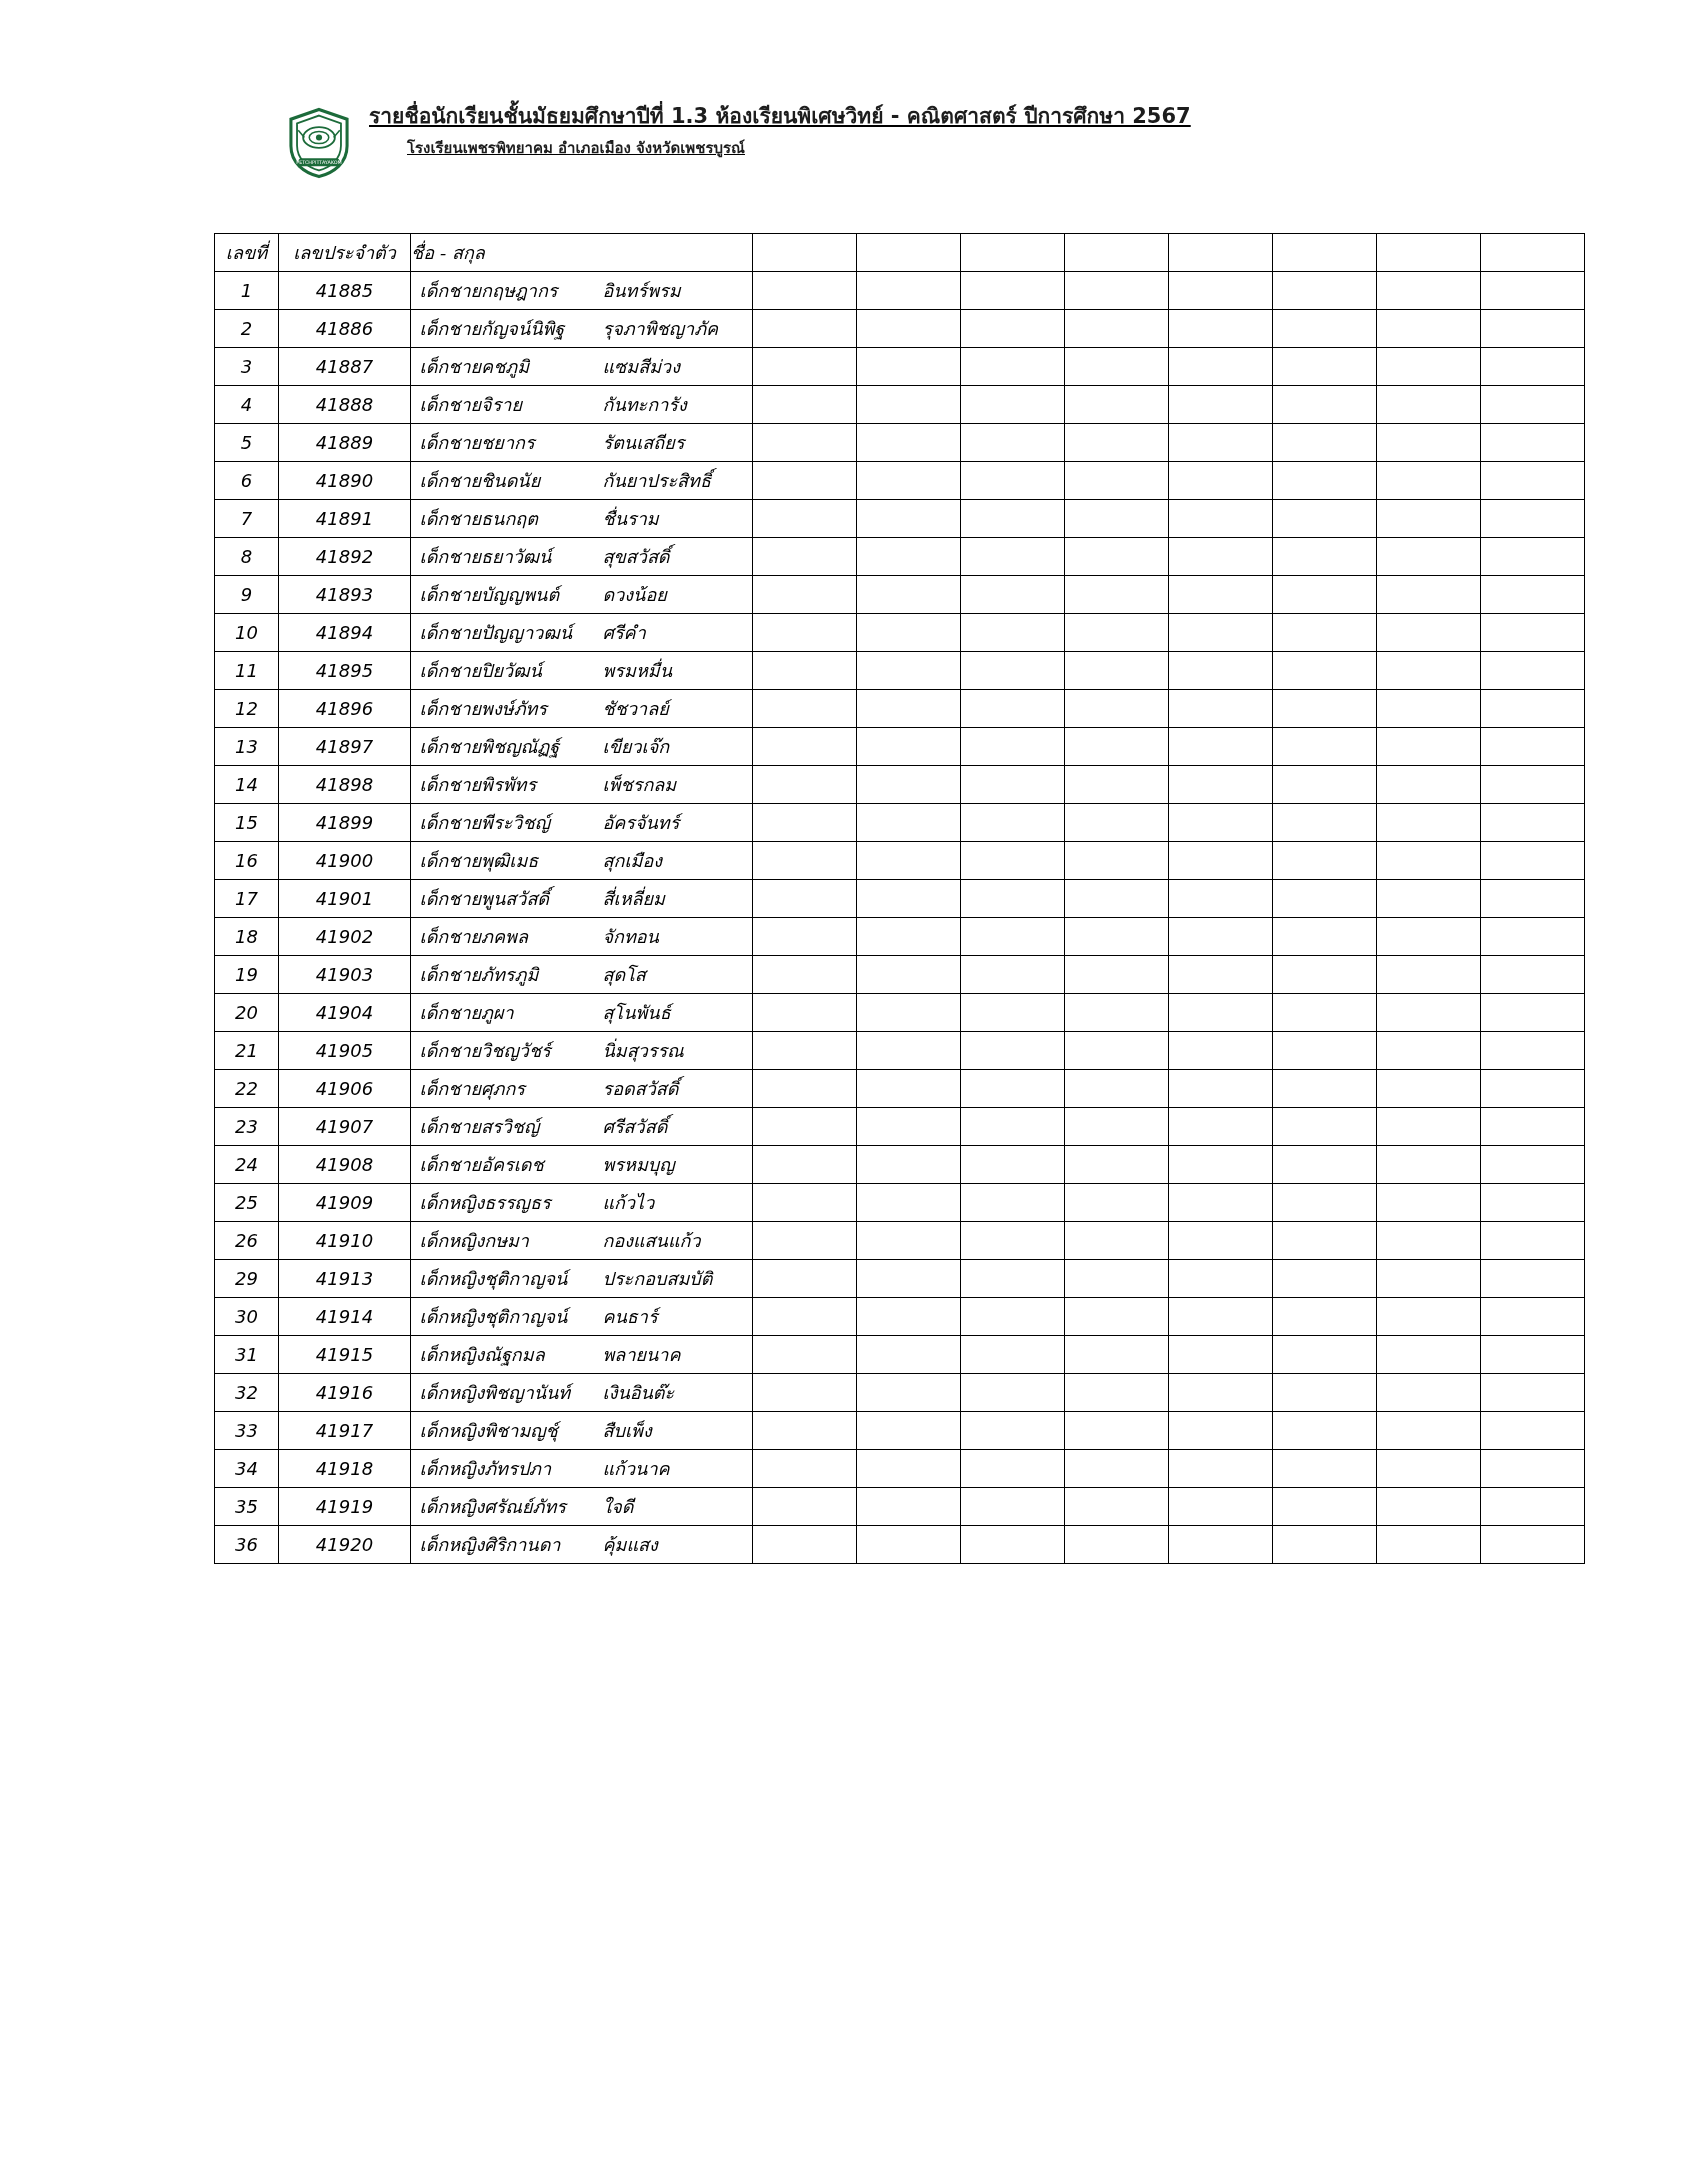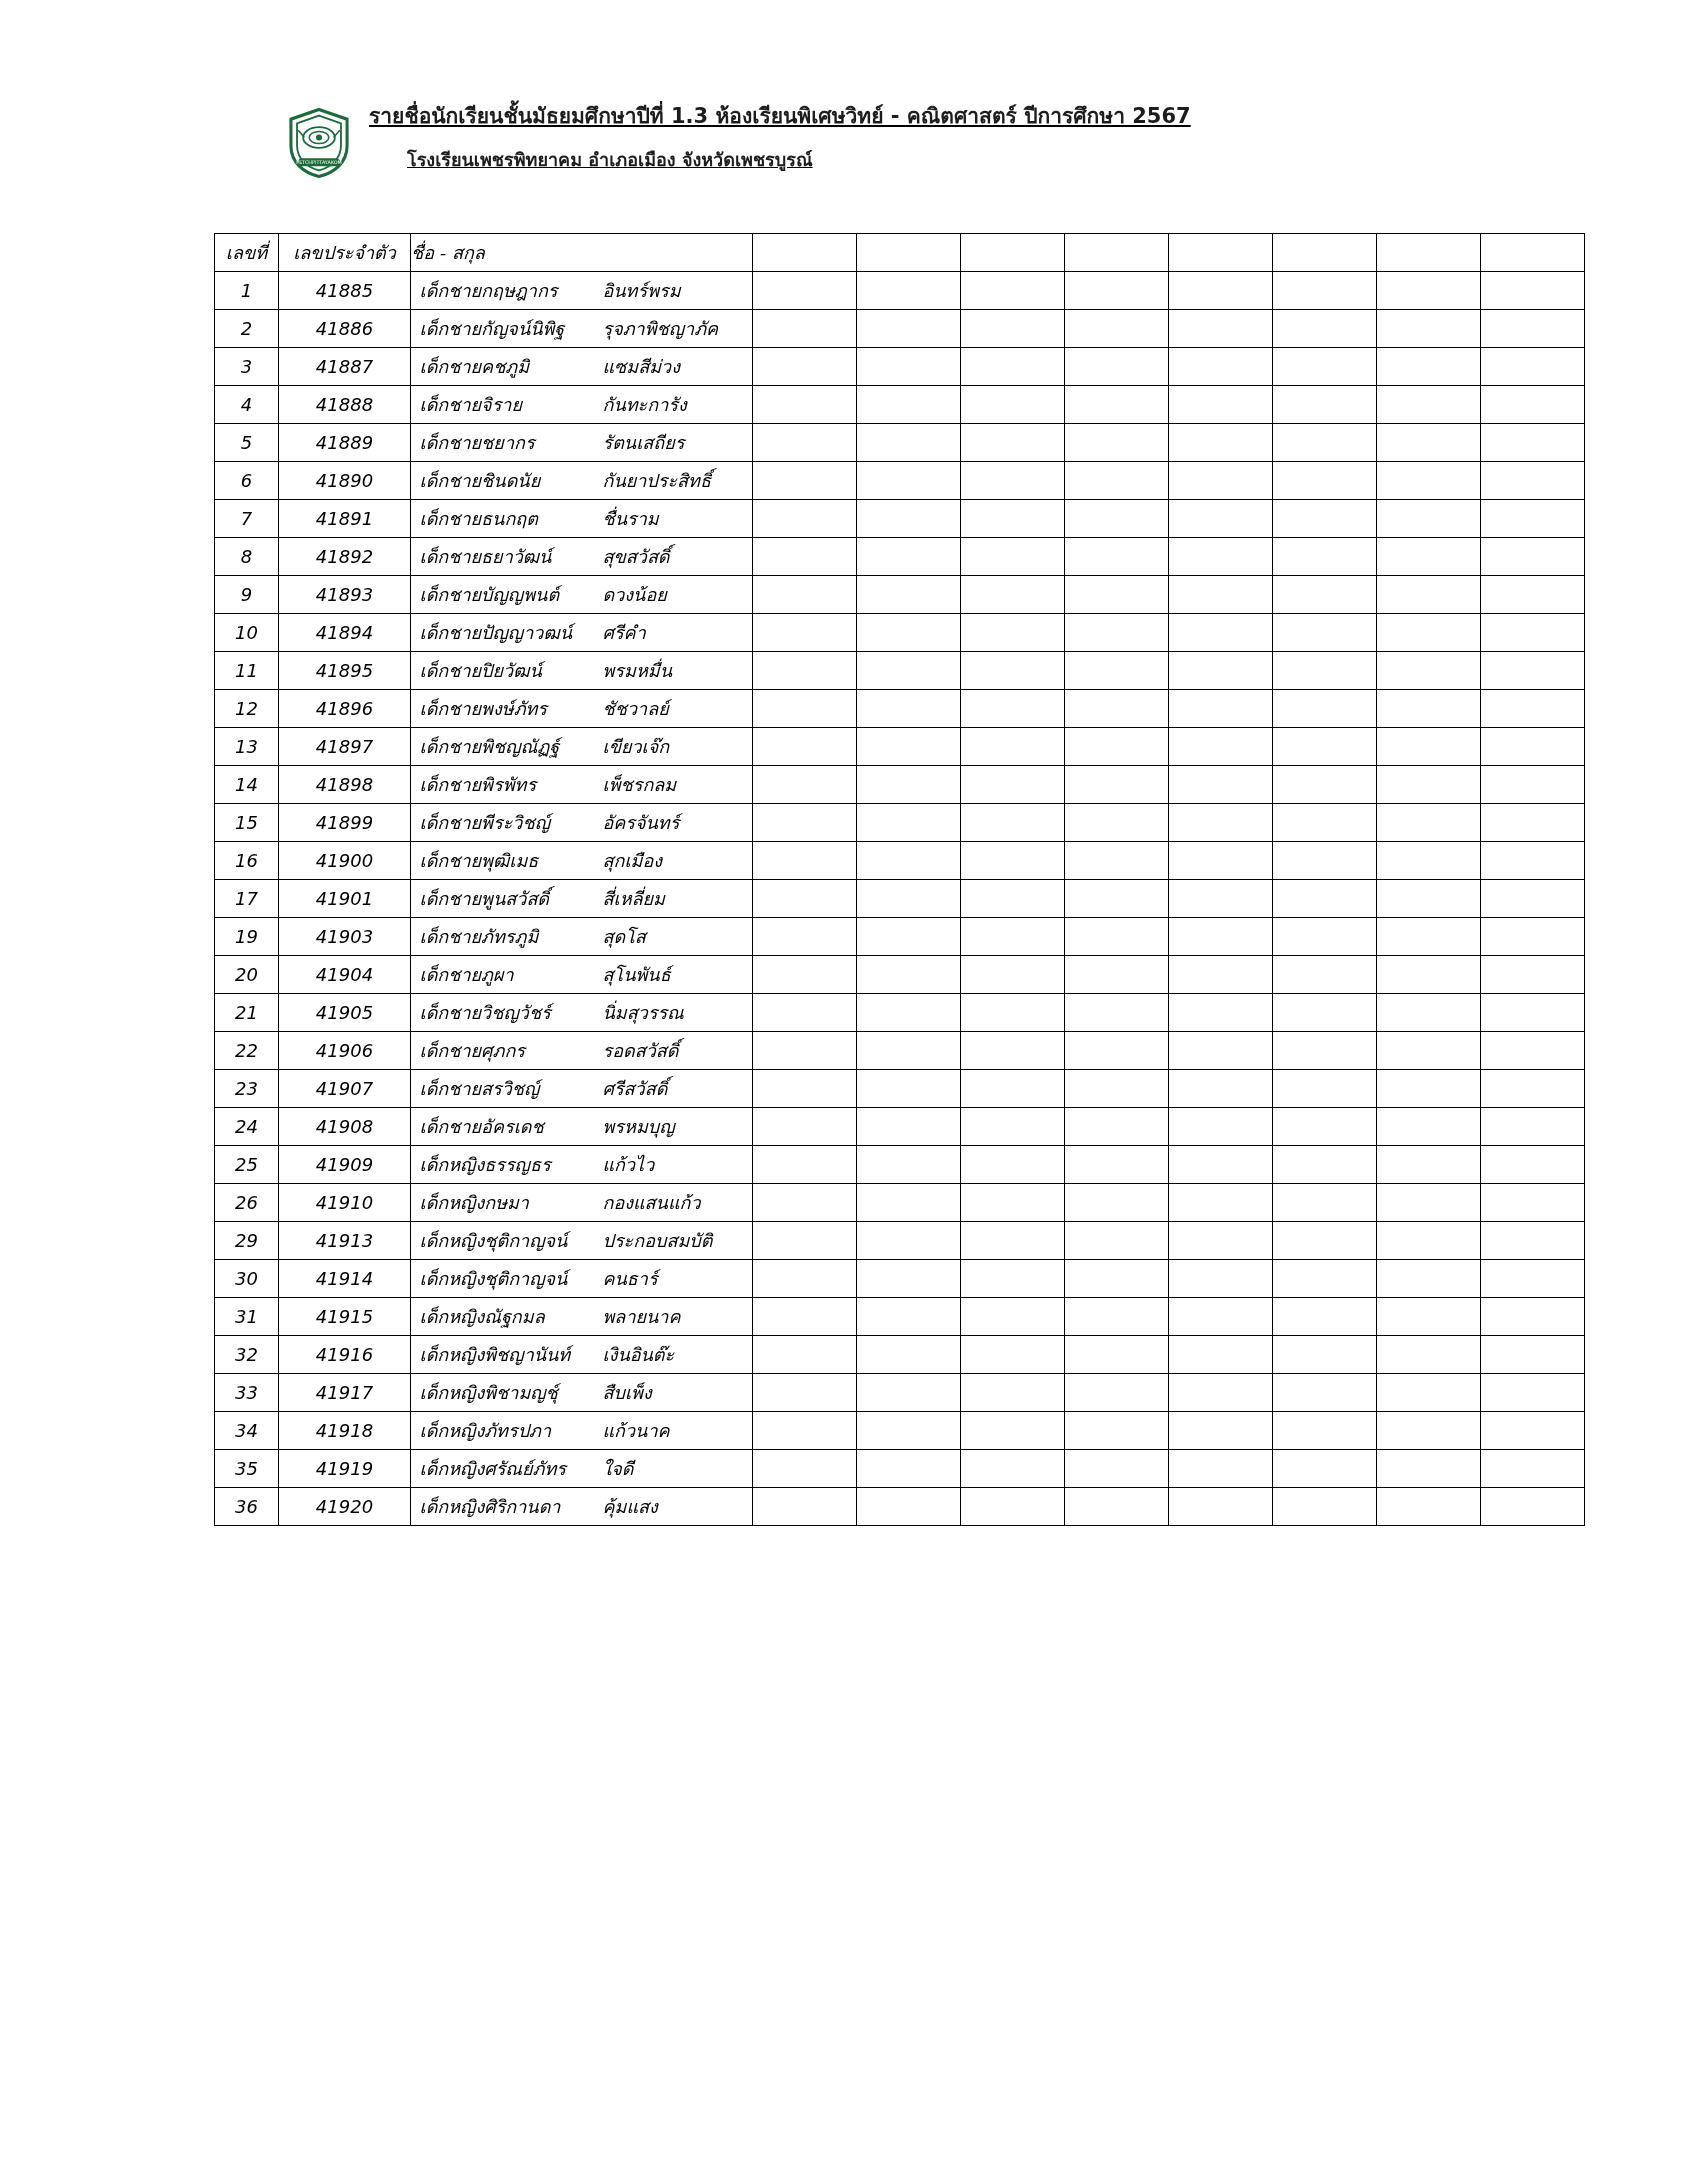--- a/index.html
+++ b/index.html
@@ -45,25 +45,25 @@
   }
   .title-line1 {
     font-size: 21px;
     font-weight: 700;
     color: #1d1d1d;
     letter-spacing: 0px;
     line-height: 1.35;
     white-space: nowrap;
   }
   .title-line2 {
-    font-size: 18px;
+    font-size: 15px;
     font-weight: 700;
     color: #1d1d1d;
     line-height: 1.35;
-    margin-top: 18px;
+    margin-top: 8px;
     margin-left: 38px;
     white-space: nowrap;
   }
 
   
   .table-wrap {
     position: absolute;
     left: 214px;
     top: 233px;
     width: 1260px;
@@ -455,20 +455,38 @@
             <td class="blank"></td>
             <td class="blank"></td>
             <td class="blank"></td>
             <td class="blank"></td>
             <td class="blank"></td>
             <td class="blank"></td>
             <td class="blank"></td>
             <td class="blank"></td>
           </tr>
           <tr>
+            <td class="c-no">18</td>
+            <td class="c-id">41902</td>
+            <td class="c-name">
+              <div class="nm-wrap">
+                <span class="given">เด็กชายภคพล</span>
+                <span class="family">จักทอน</span>
+              </div>
+            </td>
+            <td class="blank"></td>
+            <td class="blank"></td>
+            <td class="blank"></td>
+            <td class="blank"></td>
+            <td class="blank"></td>
+            <td class="blank"></td>
+            <td class="blank"></td>
+            <td class="blank"></td>
+          </tr>
+          <tr>
             <td class="c-no">19</td>
             <td class="c-id">41903</td>
             <td class="c-name">
               <div class="nm-wrap">
                 <span class="given">เด็กชายภัทรภูมิ</span>
                 <span class="family">สุดโส</span>
               </div>
             </td>
             <td class="blank"></td>
             <td class="blank"></td>

